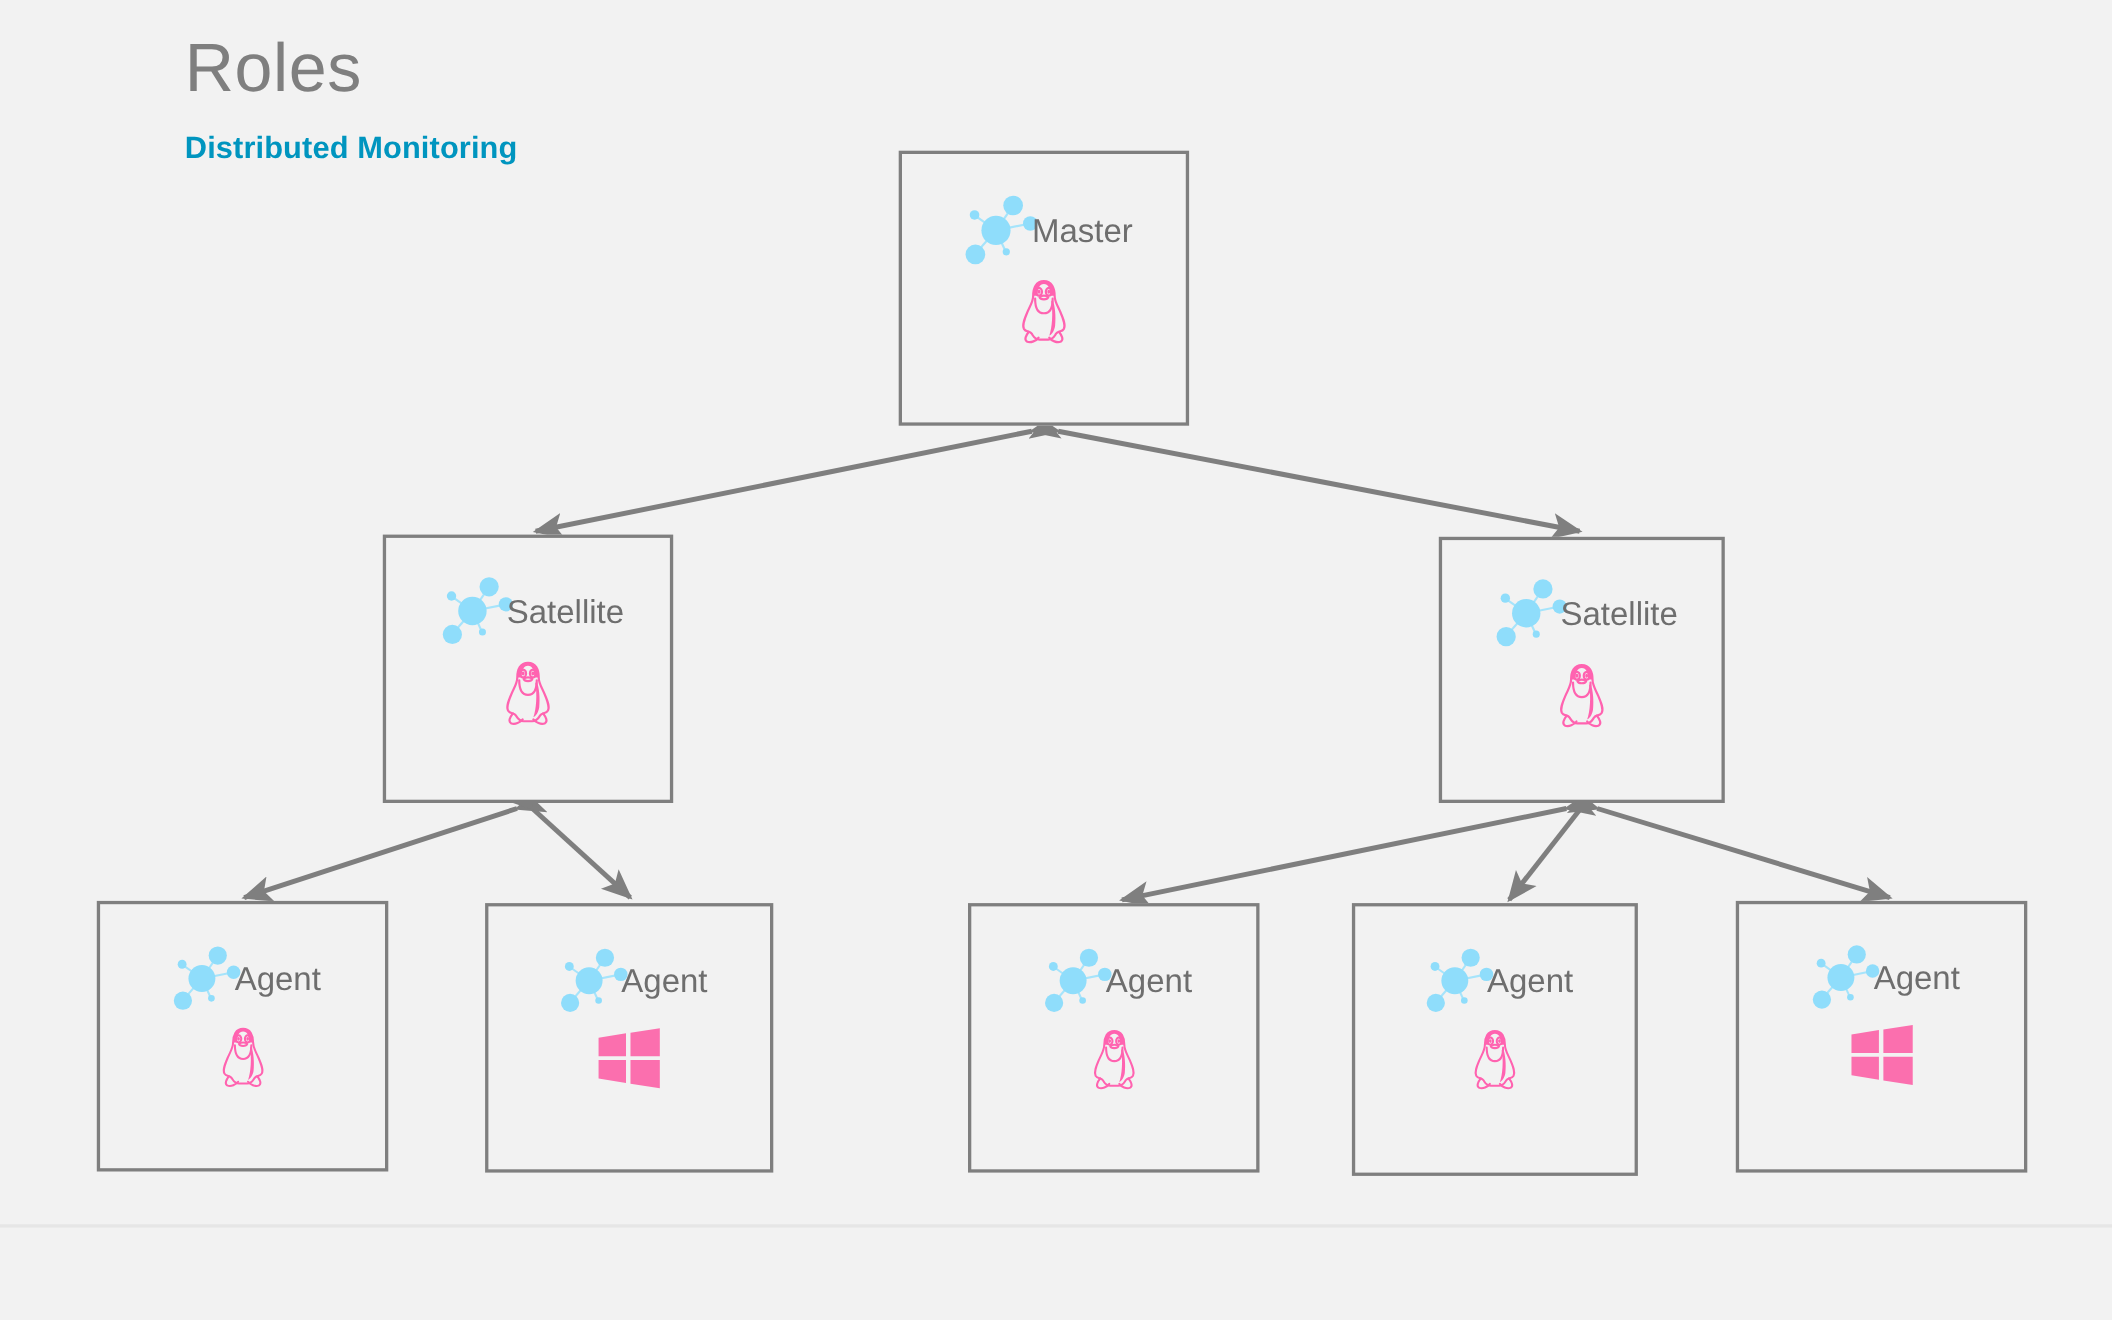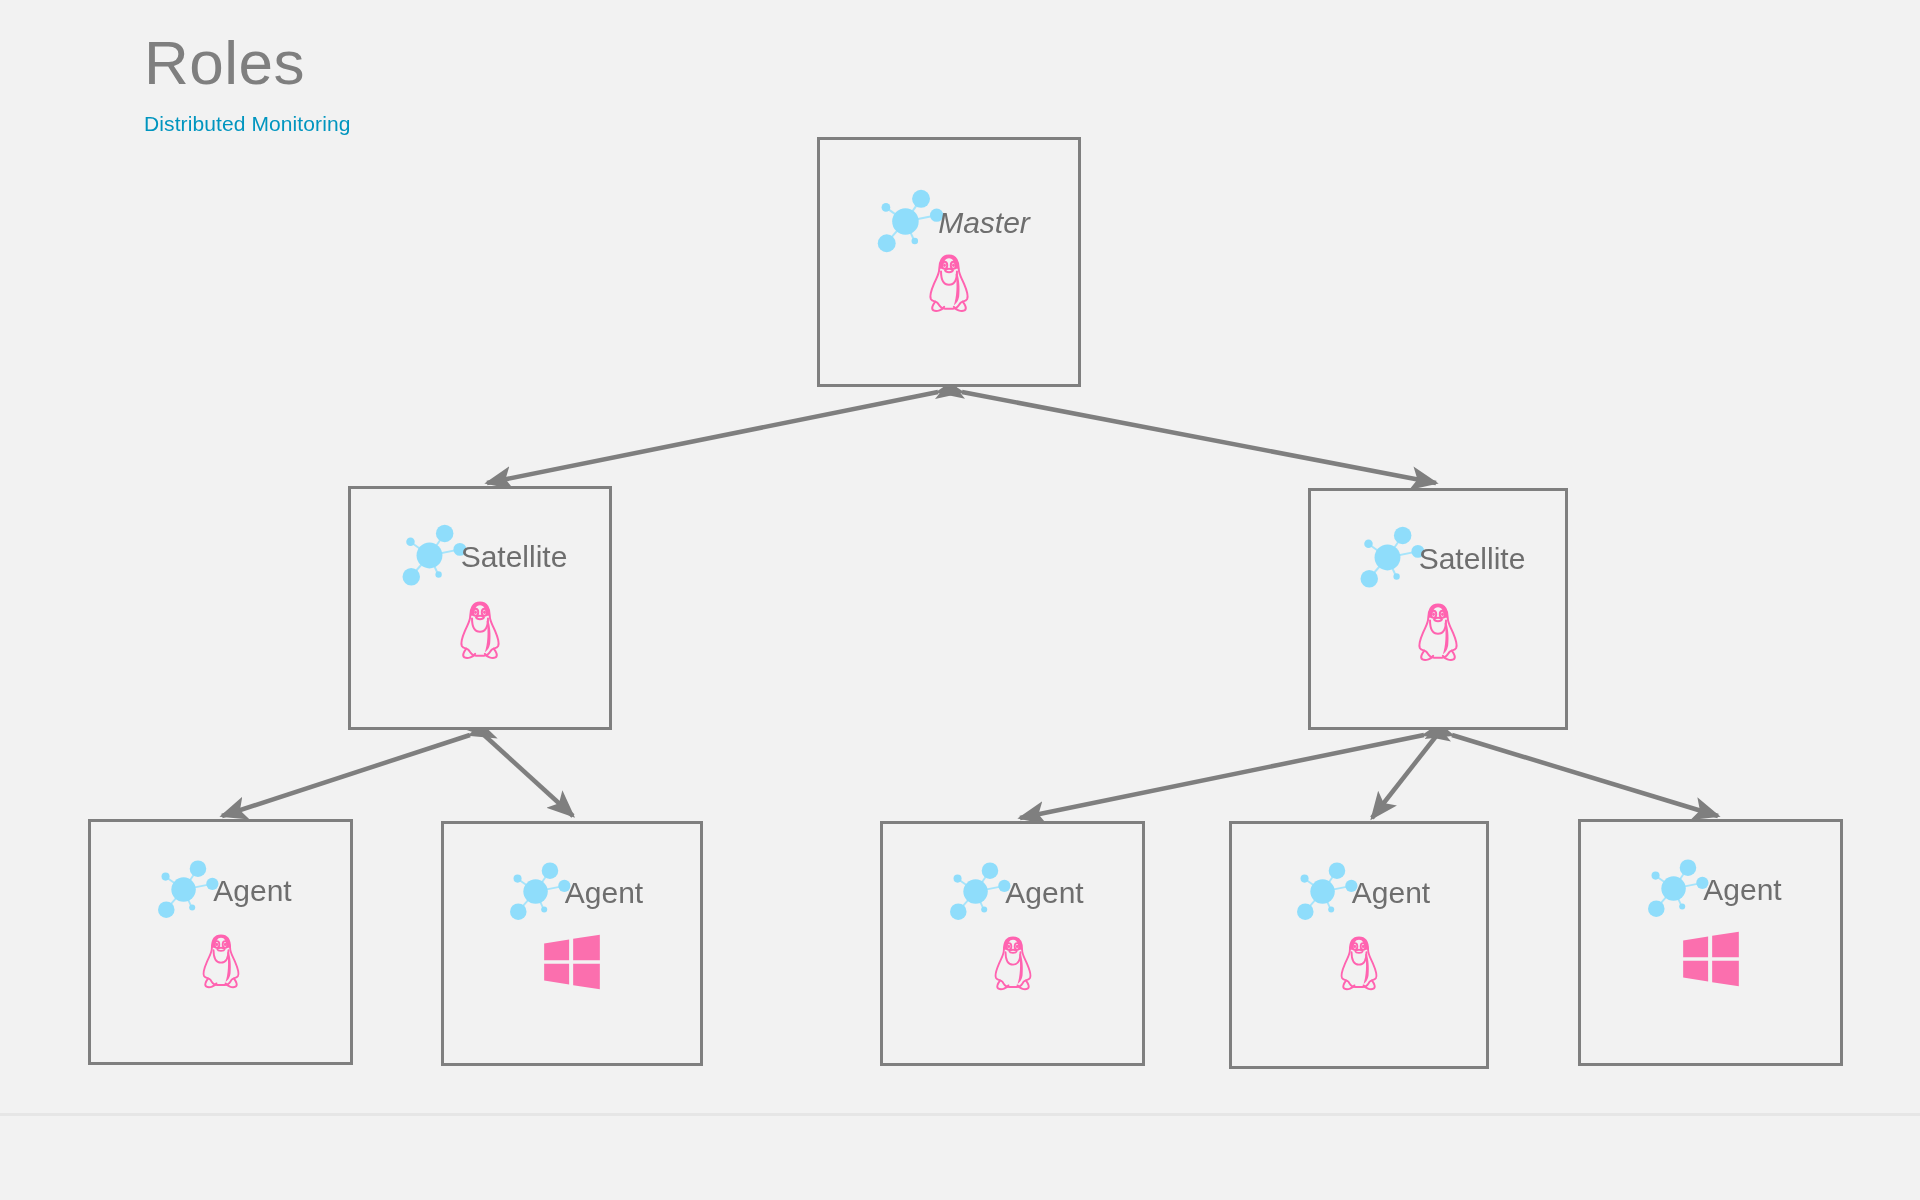--- a/index.html
+++ b/index.html
@@ -14,37 +14,37 @@
   #slide {
     position: relative;
     width: 1920px;
     height: 1200px;
     background: #f2f2f2;
   }
 
   
   #header {
     position: absolute;
-    left: 144px;
+    left: 168px;
     top: 26px;
     width: 700px;
   }
   #page-title {
     font-size: 62px;
     font-weight: 400;
     color: #7f7f7f;
     line-height: 74px;
     letter-spacing: 0.5px;
   }
   #page-subtitle {
-    font-size: 21px;
-    font-weight: 400;
+    font-size: 28px;
+    font-weight: 700;
     color: #0095bf;
     line-height: 34px;
-    margin-top: 7px;
+    margin-top: 18px;
     letter-spacing: 0.1px;
   }
 
   
   #arrows {
     position: absolute;
     left: 0; top: 0;
     width: 1920px;
     height: 1200px;
     pointer-events: none;
@@ -151,21 +151,21 @@
       <line x1="1424" y1="735" x2="1020" y2="818"></line>
 
       <line x1="1437" y1="735" x2="1372" y2="818"></line>
 
       <line x1="1452" y1="735" x2="1718" y2="816"></line>
     </g>
   </svg>
 
   <div class="node-box box-master">
     <div class="node-inner">
-      <div class="node-head" style="top:44px;font-style:italic;">
+      <div class="node-head" style="top:32px;">
         <span>
           <svg class="icinga-mark" width="78" height="78" viewBox="0 0 100 100">
             <g stroke="#a6e4fb" stroke-width="2.6">
               <line x1="48" y1="48" x2="66" y2="22"></line>
               <line x1="48" y1="48" x2="88" y2="40"></line>
               <line x1="48" y1="48" x2="24" y2="31"></line>
               <line x1="48" y1="48" x2="26" y2="73"></line>
               <line x1="48" y1="48" x2="59" y2="72"></line>
             </g>
             <g fill="#8fddfb">

